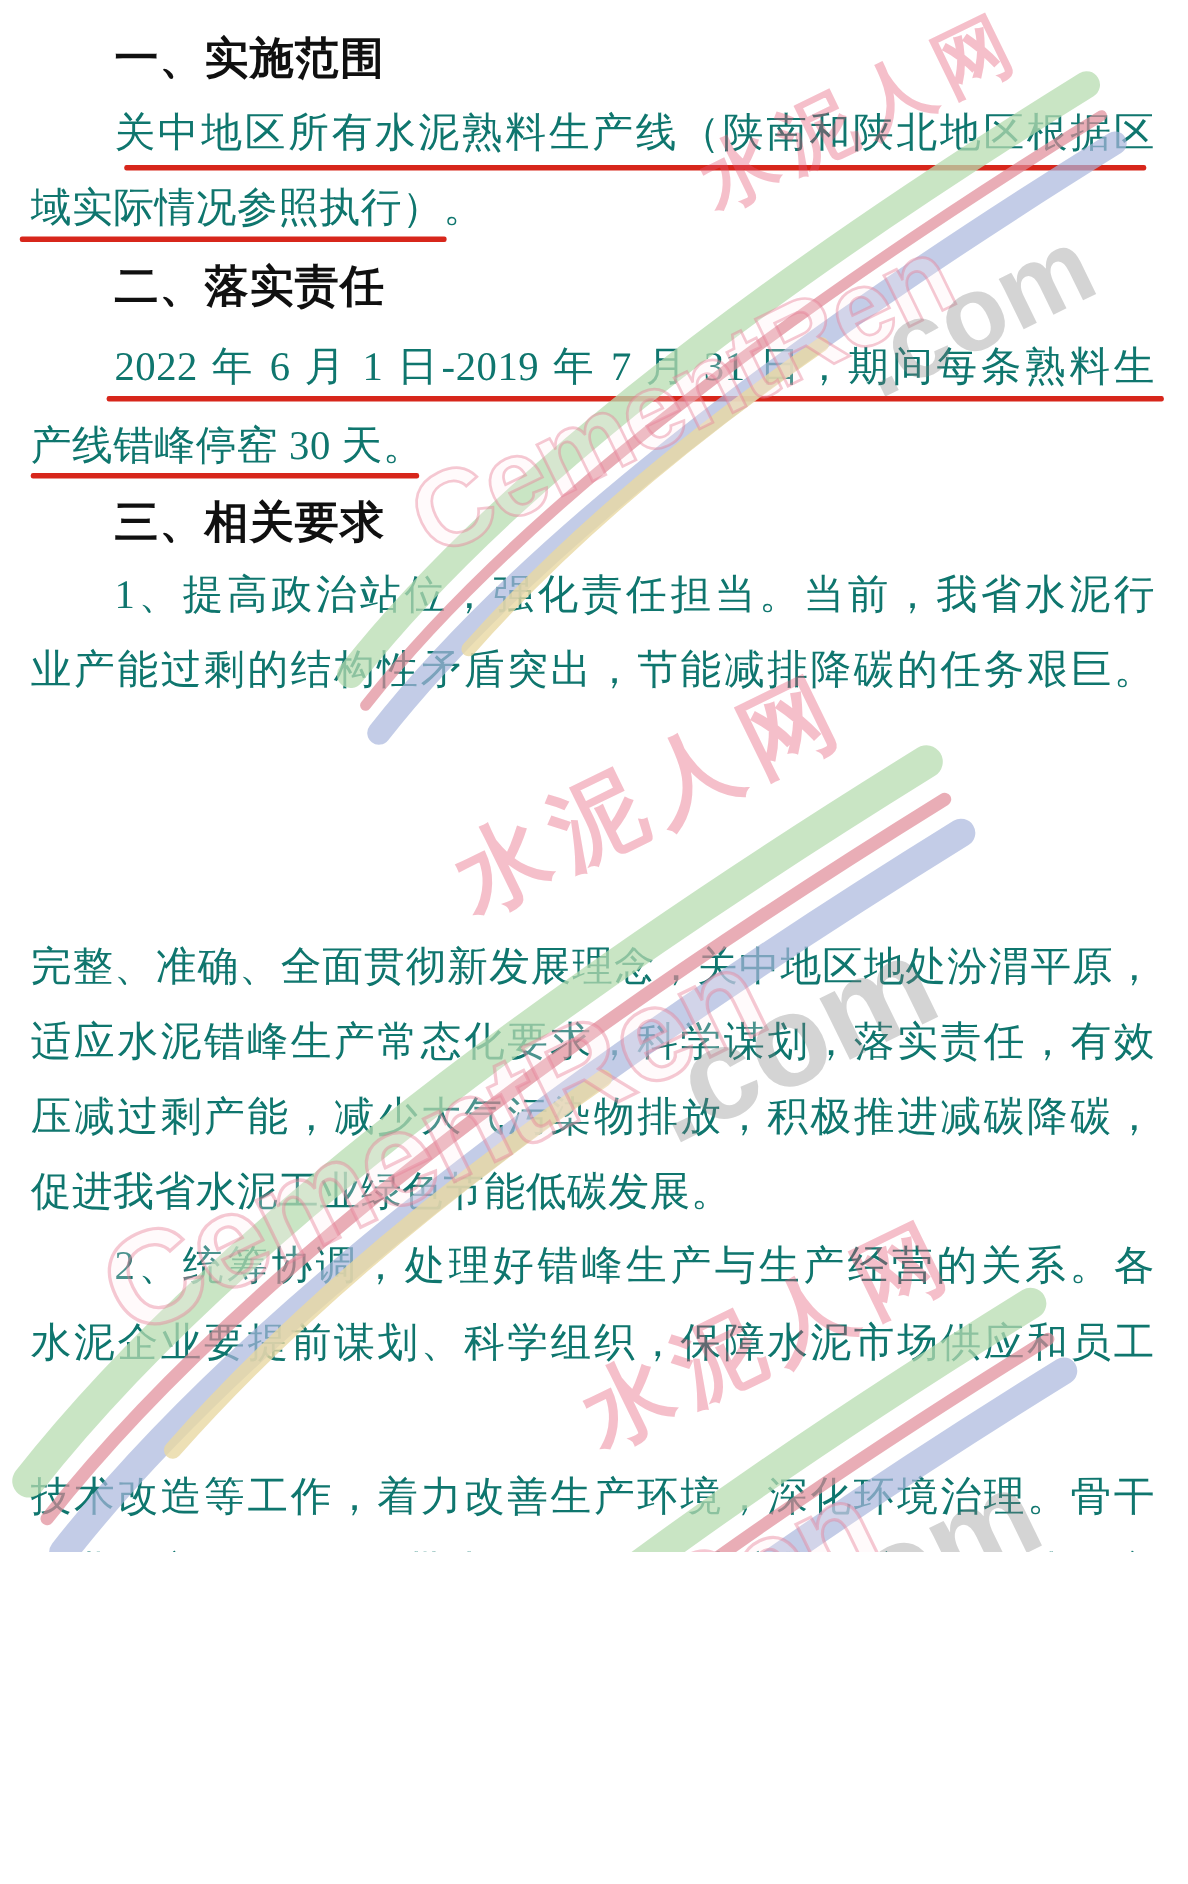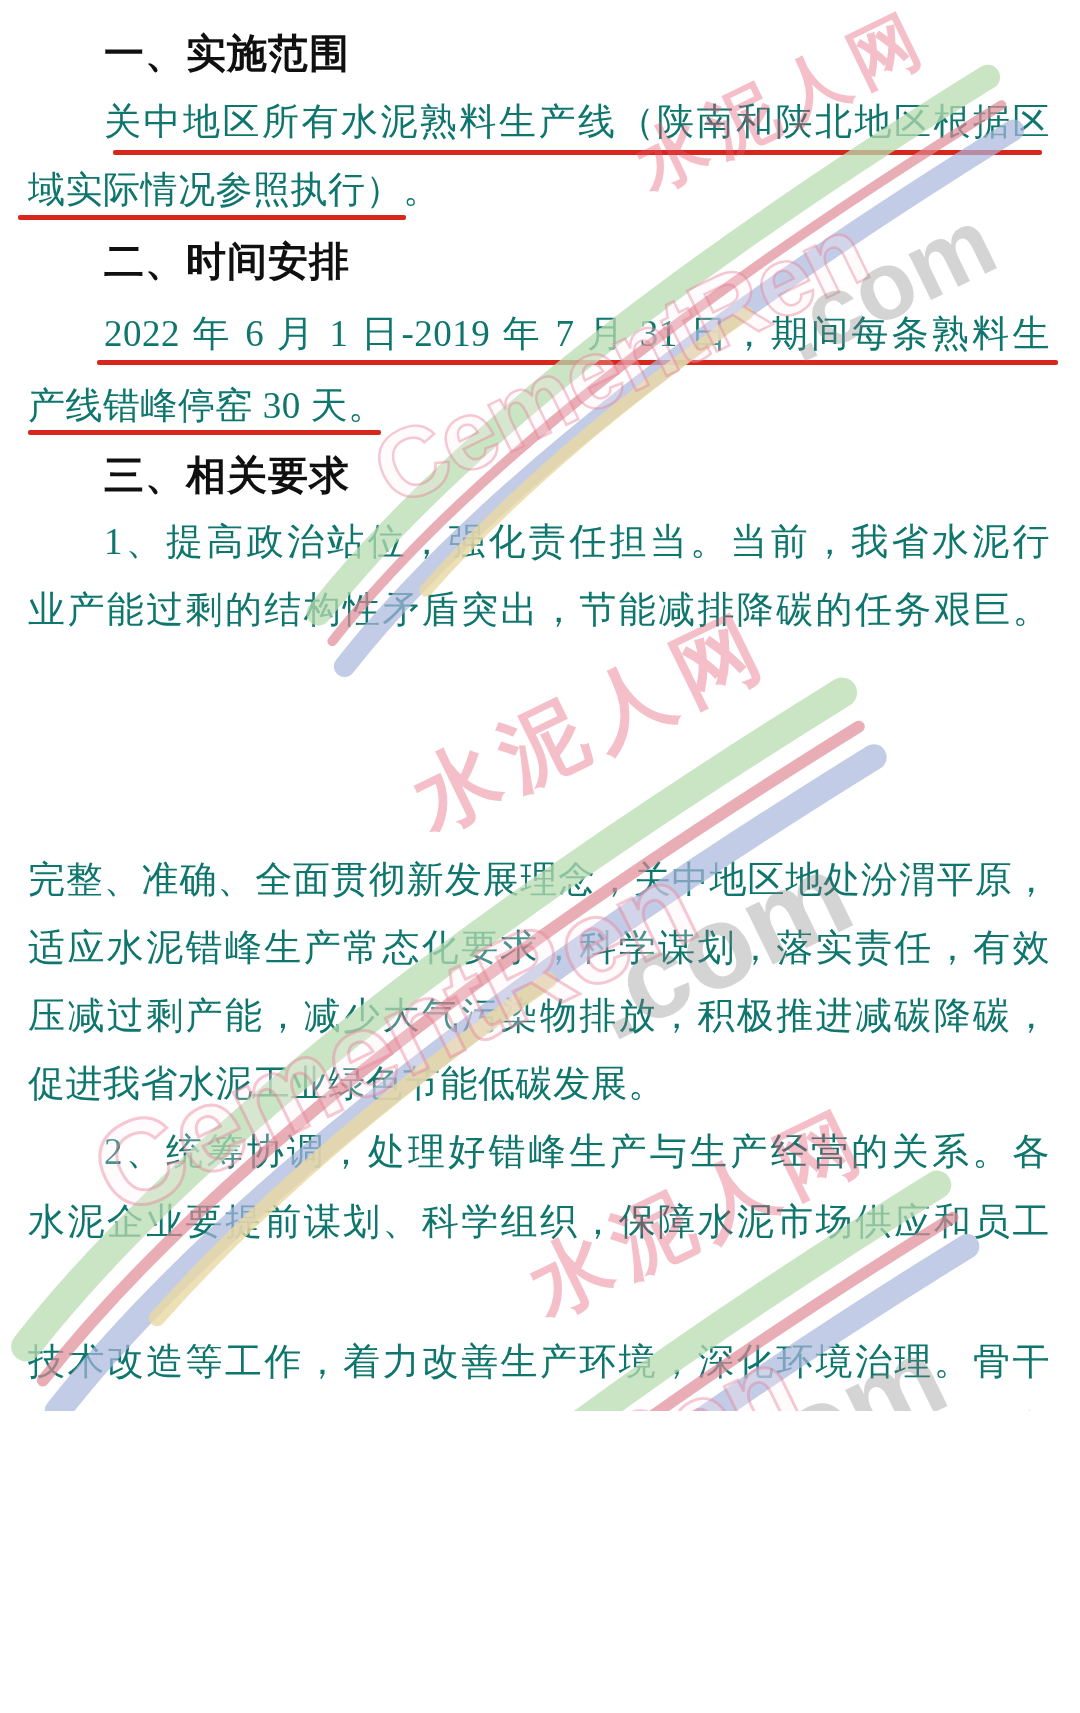--- a/index.html
+++ b/index.html
@@ -92,21 +92,21 @@
   }
 </style>
 </head>
 <body>
 
 <div class="page">
   <div class="text-layer">
       <div class="line heading indent" style="top: 30px;">一、实施范围</div>
       <div class="line body fill indent" style="top: 100px;">关中地区所有水泥熟料生产线（陕南和陕北地区根据区</div>
       <div class="line body" style="top: 168px;">域实际情况参照执行）。</div>
-      <div class="line heading indent" style="top: 238px;">二、时间安排</div>
+      <div class="line heading indent" style="top: 238px;">二、落实责任</div>
       <div class="line body fill indent" style="top: 312px;">2022 年 6 月 1 日-2019 年 7 月 31 日，期间每条熟料生</div>
       <div class="line body" style="top: 384px;">产线错峰停窑 30 天。</div>
       <div class="line heading indent" style="top: 452px;">三、相关要求</div>
       <div class="line body fill indent" style="top: 520px;">1、提高政治站位，强化责任担当。当前，我省水泥行</div>
       <div class="line body fill" style="top: 588px;">业产能过剩的结构性矛盾突出，节能减排降碳的任务艰巨。</div>
       <div class="line body fill" style="top: 858px;">完整、准确、全面贯彻新发展理念，关中地区地处汾渭平原，</div>
       <div class="line body fill" style="top: 926px;">适应水泥错峰生产常态化要求，科学谋划，落实责任，有效</div>
       <div class="line body fill" style="top: 994px;">压减过剩产能，减少大气污染物排放，积极推进减碳降碳，</div>
       <div class="line body" style="top: 1062px;">促进我省水泥工业绿色节能低碳发展。</div>
       <div class="line body fill indent" style="top: 1130px;">2、统筹协调，处理好错峰生产与生产经营的关系。各</div>

